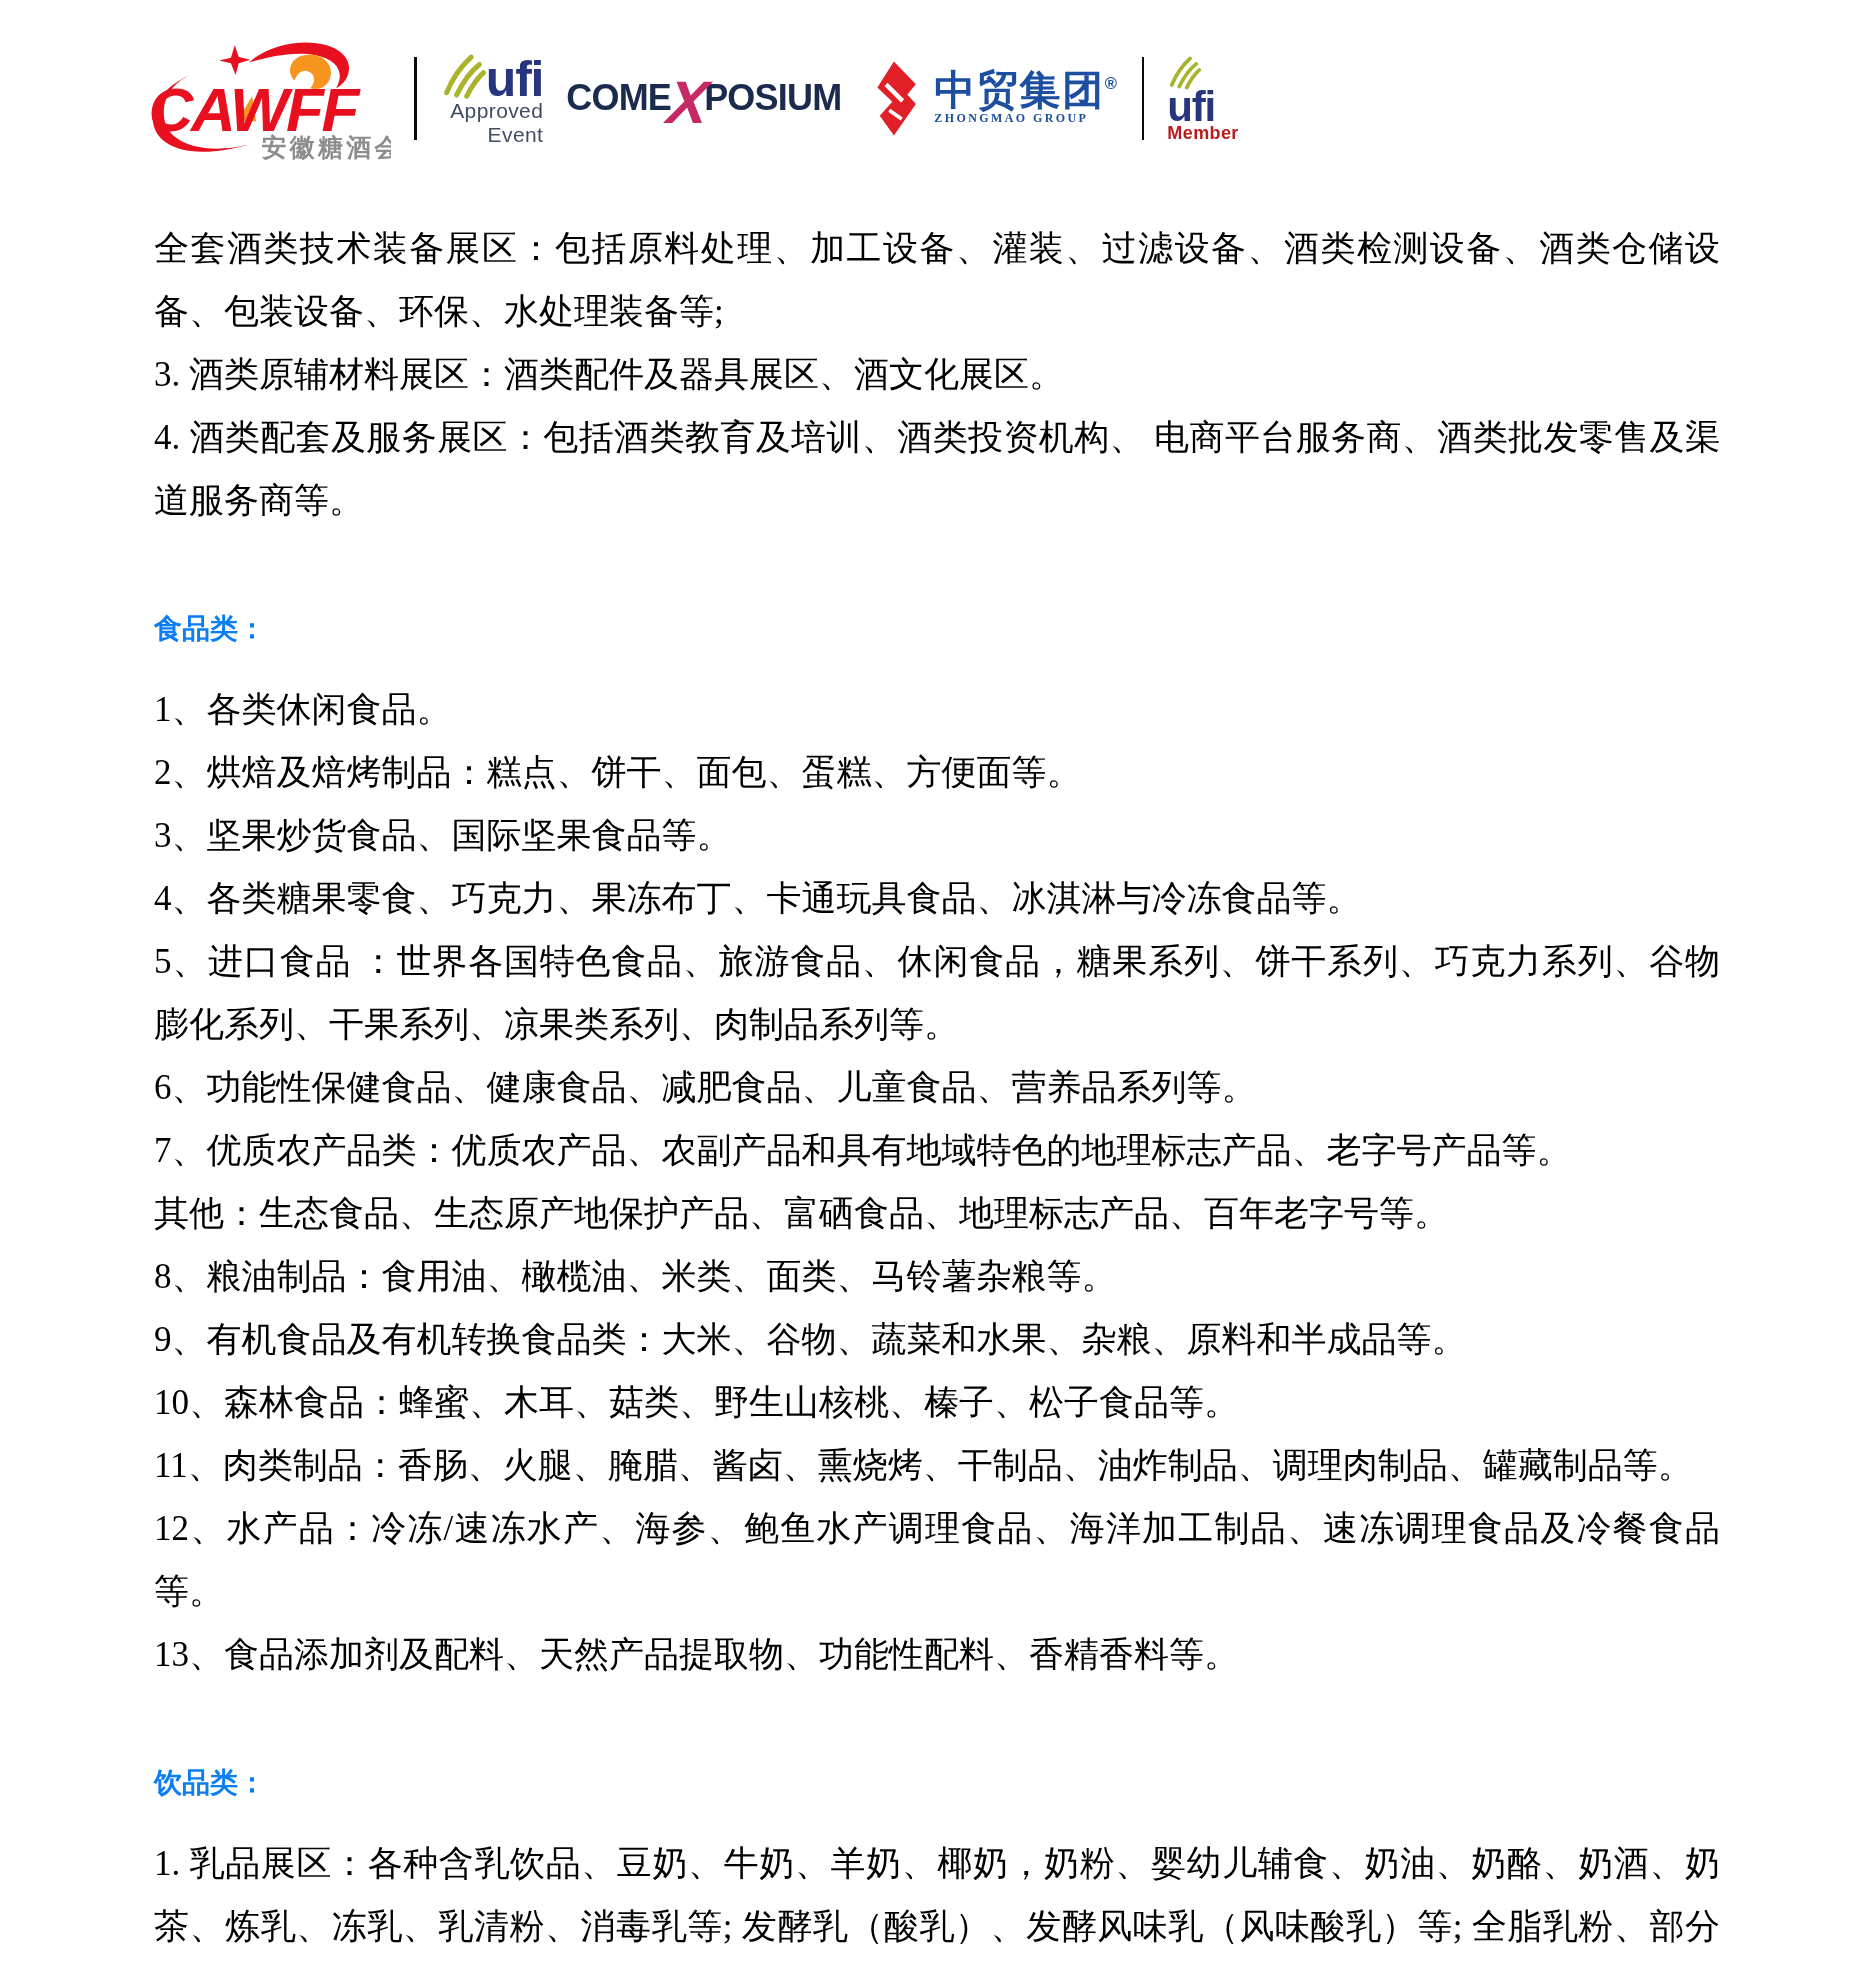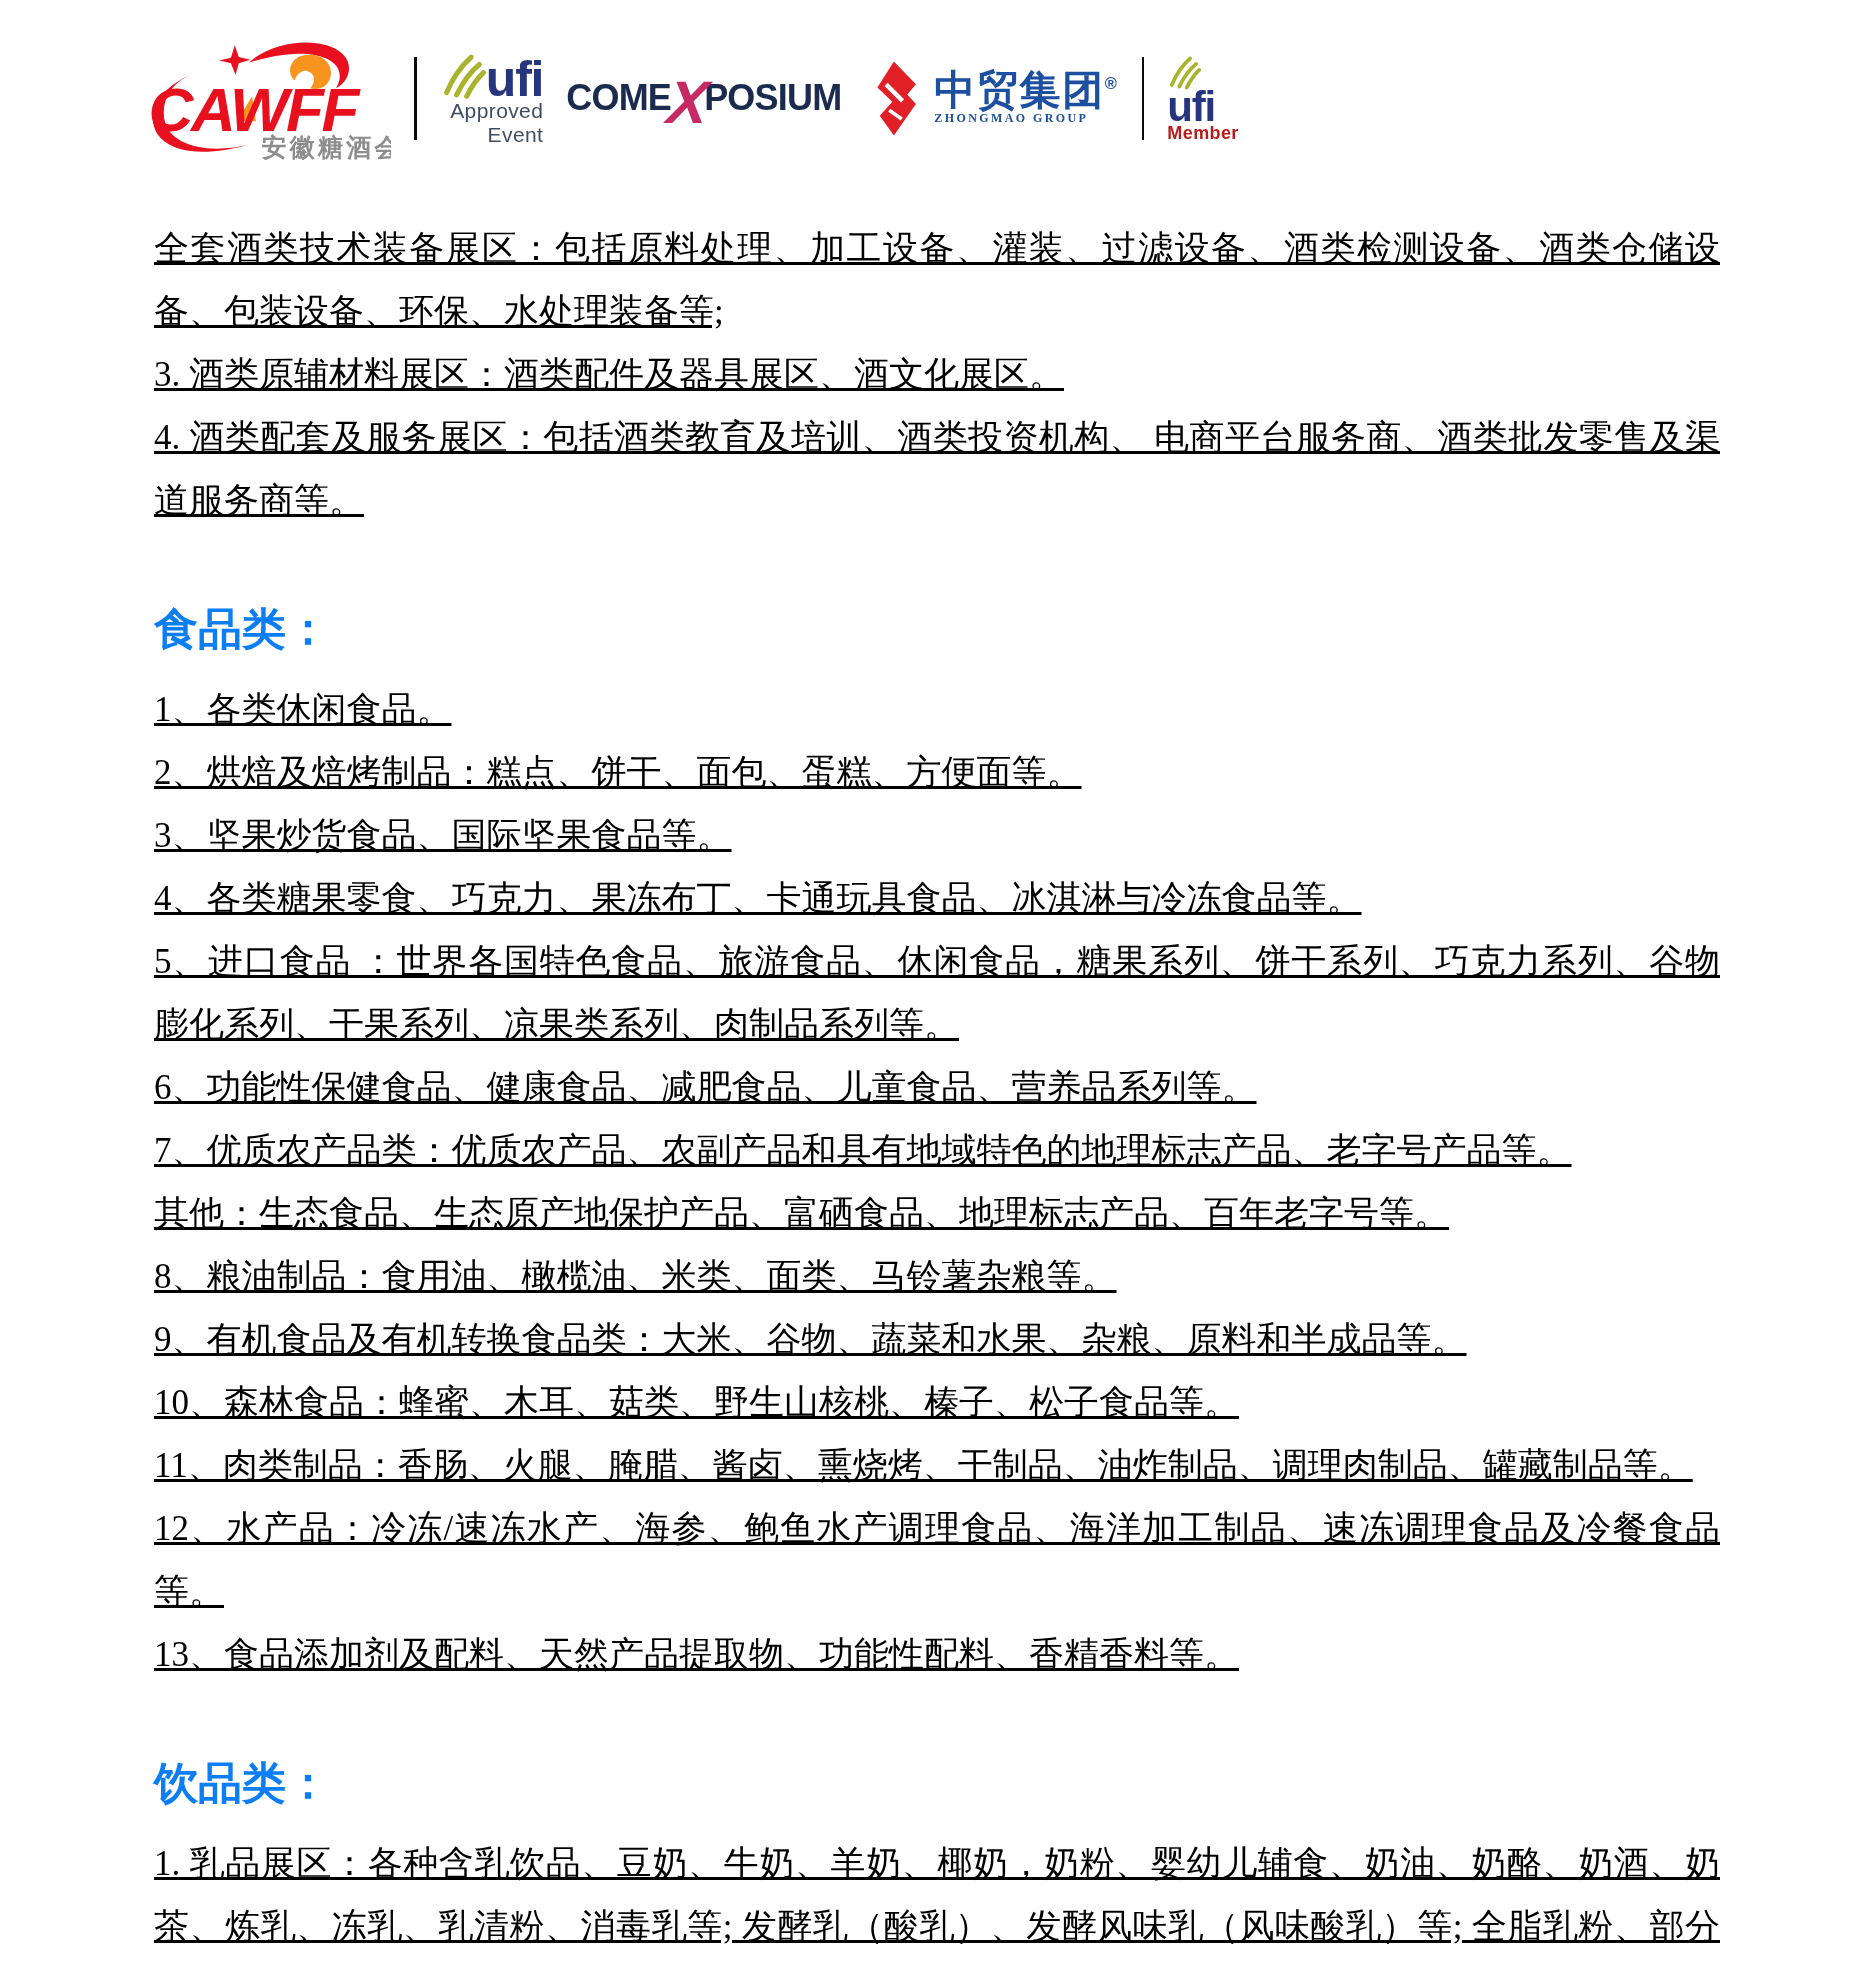--- a/index.html
+++ b/index.html
@@ -27,23 +27,23 @@
   .zm{display:flex;align-items:center;gap:11px;}
   .zm-txt{display:flex;flex-direction:column;align-items:flex-start;}
   .zm-cn{font-family:"Liberation Sans","DejaVu Sans",sans-serif;font-weight:900;
          font-size:41px;color:#1c4fa0;letter-spacing:1.6px;line-height:1;}
   .zm-cn sup{font-size:16.5px;vertical-align:super;}
   .zm-en{font-family:Liberation Serif, serif;font-weight:700;
          font-size:12px;color:#1c4fa0;letter-spacing:2.4px;}
   
   .content{position:absolute;left:154px;top:217px;width:1566px;}
   p.body{margin:0;font-size:35px;line-height:63px;text-align:justify;
-         font-family:"Liberation Serif","DejaVu Serif",serif;text-decoration:underline;}
+         font-family:"Liberation Serif","DejaVu Serif",serif;}
   h2.sec{font-family:"Liberation Sans","DejaVu Sans",sans-serif;font-weight:900;
-         color:#0b7ef6;font-size:44px;line-height:53px;margin:70px 0 23px 0;}
+         color:#0b7ef6;font-size:28px;line-height:53px;margin:70px 0 23px 0;}
 </style>
 </head>
 <body>
 
 <div class="page">
 
   <header class="hdr">
 
     <div class="logo">
       <svg width="259" height="123" viewBox="0 0 660 312">

